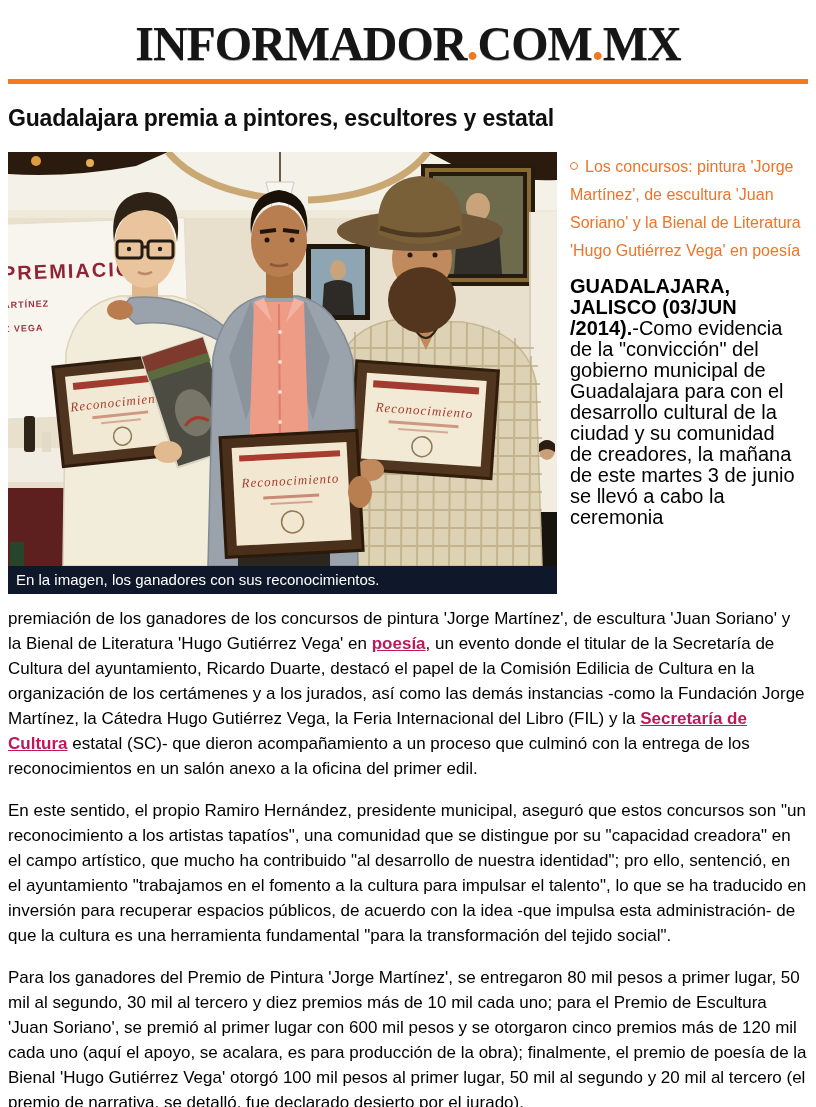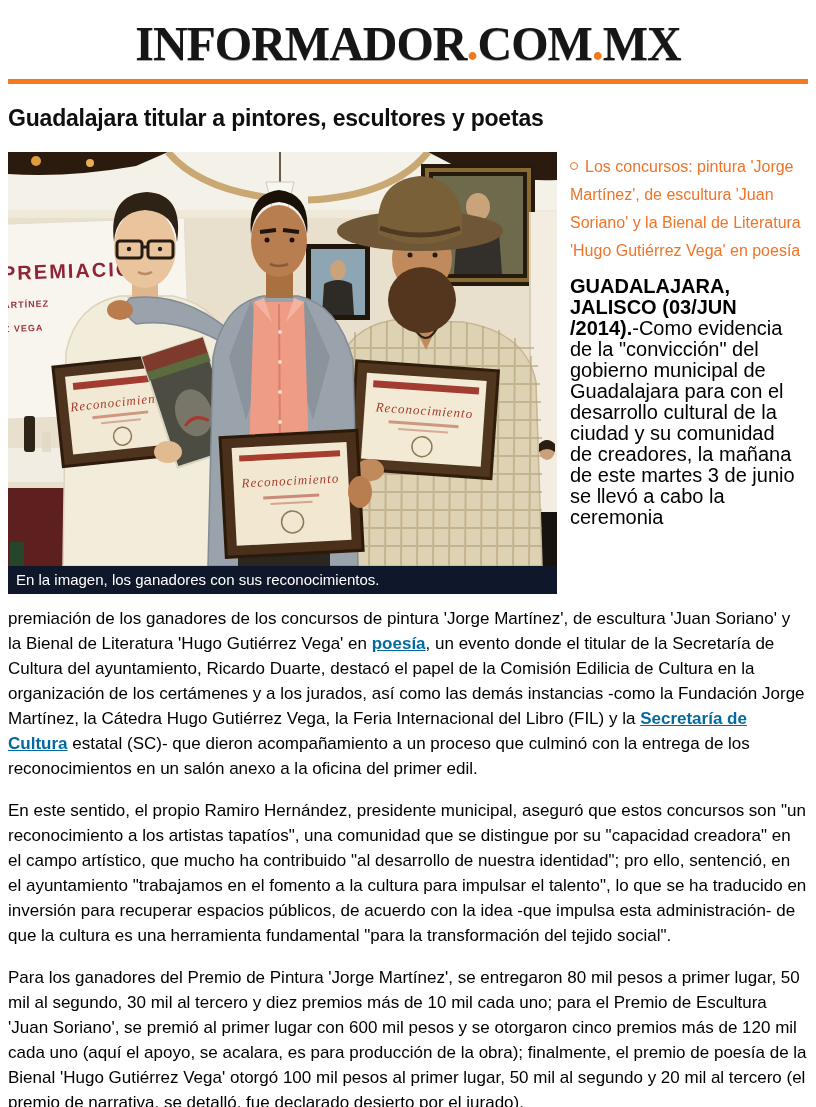--- a/index.html
+++ b/index.html
@@ -29,39 +29,39 @@
   .sidebar-bullet{color:#ee7428;font-size:16px;line-height:28px;margin:0;}
   .bullet-circle{display:inline-block;width:6px;height:6px;border:1.5px solid #ee7428;border-radius:50%;
                  margin-right:7px;position:relative;top:-2px;}
   .sidebar-lead{font-size:17px;line-height:21.5px;font-style:italic;font-weight:bold;margin:15px 0 0 0;}
   .sidebar-body{font-size:20px;line-height:21px;margin:11px 8px 0 0;}
   .sidebar-body strong{font-weight:bold;}
 
   
   .article-body p{font-size:17px;line-height:25px;margin:17px 0 0 0;}
   .article-body p.first{margin-top:12px;}
-  .blink{color:#0369a1;font-weight:bold;text-decoration:underline;cursor:pointer;}
+  .blink{color:#be185d;font-weight:bold;text-decoration:underline;cursor:pointer;}
 
   
   .banner-title{font:bold 20px "Liberation Sans",sans-serif;fill:#8e2436;letter-spacing:2px;}
   .banner-small{font:bold 9px "Liberation Sans",sans-serif;fill:#9a3340;letter-spacing:1px;}
   .cert-title{font:italic 13px "Liberation Serif",serif;fill:#a73c2d;letter-spacing:1px;}
 </style>
 </head>
 <body>
 
 <div class="page">
 
   <div class="masthead">
     <div class="logo"><span>INFORMADOR</span><span class="dot">.</span><span>COM</span><span class="dot">.</span><span>MX</span>
     </div>
     <div class="rule"></div>
   </div>
 
-  <h1 class="headline">Guadalajara titular a pintores, escultores y poetas</h1>
+  <h1 class="headline">Guadalajara premia a pintores, escultores y estatal</h1>
 
   <div class="content-row">
 
     <div class="photo-block">
       <div class="photo-canvas">
         <svg width="549" height="414" viewBox="0 0 549 414">
 
           <rect x="0" y="0" width="549" height="414" fill="#e8e0cd"></rect>
           <rect x="0" y="0" width="549" height="64" fill="#f4f1e8"></rect>
           <rect x="0" y="58" width="549" height="8" fill="#efe9d9"></rect>

